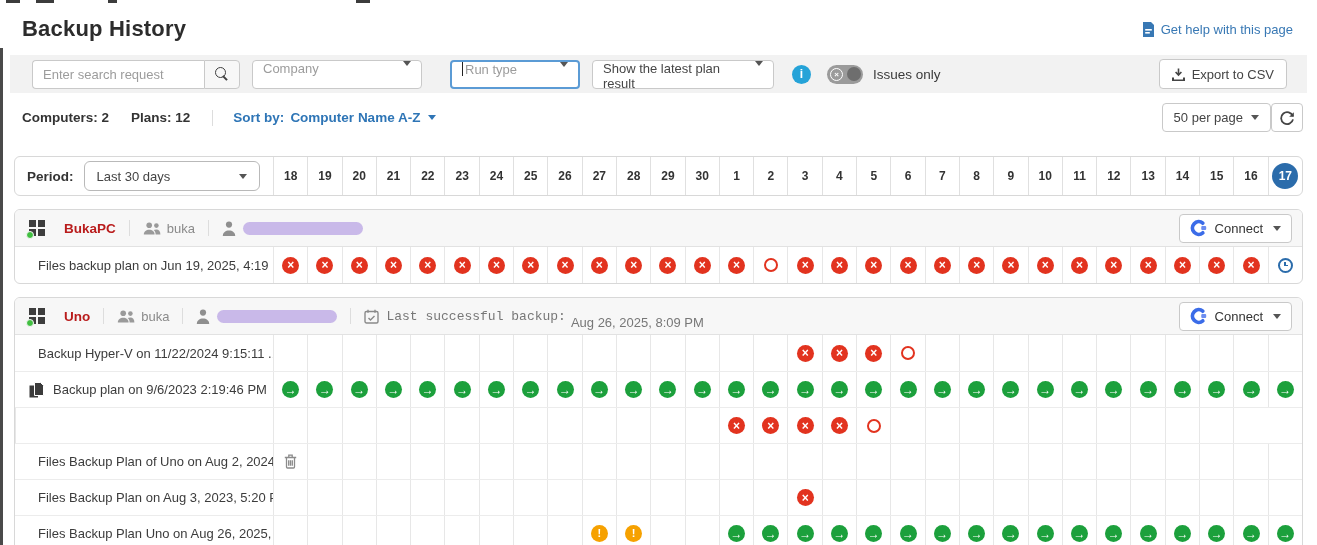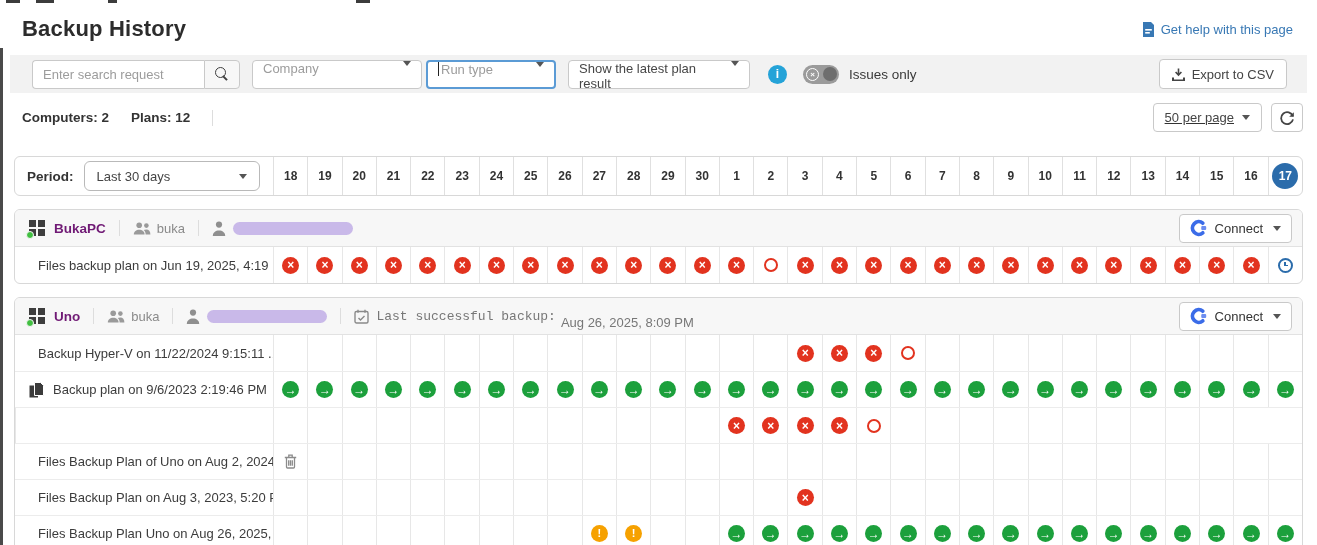--- a/index.html
+++ b/index.html
@@ -19,57 +19,57 @@
   .srch { width:172px; height:29px; border:1px solid #c9c9c9; border-right:none; border-radius:4px 0 0 4px; padding:0 10px; font-size:13px; background:#fff; color:#444; outline:none; }
   .srch::placeholder { color:#9c9c9c; }
   .srchbtn { width:36px; height:29px; border:1px solid #c9c9c9; border-radius:0 4px 4px 0; background:#f7f7f7; display:flex; align-items:center; justify-content:center; cursor:pointer; }
   .mag { width:14px; height:14px; position:relative; display:inline-block; }
   .mag::before { content:""; position:absolute; width:9px; height:9px; border:1.8px solid #3f3f3f; border-radius:50%; left:0; top:0; }
   .mag::after { content:""; position:absolute; width:6px; height:1.8px; background:#3f3f3f; transform:rotate(45deg); left:7px; top:10px; }
   .sel { height:29px; background:#fff; border:1px solid #c9c9c9; border-radius:4px; display:flex; padding:0 10px; font-size:13px; color:#464646; cursor:pointer; }
   .sel .ph { color:#9c9c9c; }
   .caret { width:0; height:0; border-left:4px solid transparent; border-right:4px solid transparent; border-top:5px solid #555; display:inline-block; margin-left:auto; }
   .sel-company { width:170px; margin-left:12px; }
-  .sel-runtype { width:130px; margin-left:4px; border:2px solid #5b9bd5; }
+  .sel-runtype { width:130px; margin-left:28px; border:2px solid #5b9bd5; }
   .cursorbar { width:1px; height:14px; background:#222; margin-right:2px; }
   .sel-latest { width:182px; margin-left:12px; }
   .info { width:19px; height:19px; border-radius:50%; background:#25a3d8; color:#fff; font-size:12px; font-weight:700; display:flex; align-items:center; justify-content:center; margin-left:18px; cursor:pointer; }
   .toggle { width:36px; height:19px; border-radius:10px; background:#9b9b9b; position:relative; margin-left:16px; cursor:pointer; flex:none; }
   .toggle .xo { position:absolute; left:3px; top:3px; width:13px; height:13px; border-radius:50%; border:1.5px solid #fff; color:#fff; font-size:8px; font-weight:700; display:flex; align-items:center; justify-content:center; }
   .toggle .knob { position:absolute; right:2.5px; top:2.5px; width:14px; height:14px; border-radius:50%; background:#6e6e6e; }
   .issues { margin-left:10px; font-size:13.5px; color:#3a3a3a; }
   .exportbtn { margin-left:auto; height:30px; background:#fff; border:1px solid #c9c9c9; border-radius:4px; display:flex; align-items:center; gap:7px; padding:0 12px; font-size:13px; color:#444; cursor:pointer; font-family:inherit; }
 
   
   .stats { display:flex; align-items:center; margin:10px 14px 0 22px; height:29px; font-size:13.5px; }
   .stats b { color:#333; }
   .stats .pair { margin-right:22px; font-weight:700; }
   .vd { width:1px; height:16px; background:#ddd; display:inline-block; }
   .sort { display:flex; align-items:center; gap:6px; color:#2e75b6; font-weight:700; margin-left:20px; cursor:pointer; }
   .sort .caret { border-top-color:#2e75b6; margin-left:2px; }
-  .stats-right { margin-left:auto; display:flex; gap:9px;text-decoration:underline; }
+  .stats-right { margin-left:auto; display:flex; gap:0; }
   .perpage { height:29px; background:#fff; border:1px solid #c9c9c9; border-radius:4px; display:flex; align-items:center; gap:8px; padding:0 11px; font-size:13px; color:#444; cursor:pointer; font-family:inherit; }
   .refbtn { width:32px; height:29px; background:#fff; border:1px solid #c9c9c9; border-radius:4px; display:flex; align-items:center; justify-content:center; cursor:pointer; }
 
   
   .grid30 { display:grid; grid-template-columns:258px repeat(30,1fr); }
   .pcard { margin:24px 14px 0 14px; border:1px solid #d8d8d8; border-radius:6px; height:40px; align-items:stretch; background:#fff; }
   .pleft { display:flex; align-items:center; gap:10px; padding-left:12px; }
   .plabel { font-size:13.5px; font-weight:700; color:#333; }
   .psel { width:176px; height:30px; border:1px solid #b9b9b9; border-radius:6px; display:flex; align-items:center; padding:0 12px; font-size:13px; color:#444; cursor:pointer; background:#fff;gap:29px; }
   .dhead { border-left:1px solid #e0e0e0; display:flex; align-items:center; justify-content:center; font-size:12px; font-weight:700; color:#333; }
   .dhead .sel-day { width:26px; height:26px; border-radius:50%; background:#2b6cab; color:#fff; display:flex; align-items:center; justify-content:center; }
 
   
   .scard { margin:13px 14px 0 14px; border:1px solid #d8d8d8; border-radius:6px; background:#fff; overflow:hidden; }
   .shead { height:37px; background:#f7f7f7; border-bottom:1px solid #e2e2e2; display:flex; align-items:center; padding:0 10px 0 14px; }
   .winicon { width:16px; height:16px; display:grid; grid-template-columns:7px 7px; grid-template-rows:7px 7px; gap:1.5px; position:relative; flex:none; }
   .winicon i { background:#3d3d3d; }
   .winicon .dot { position:absolute; left:-3px; bottom:-3px; width:8px; height:8px; border-radius:50%; background:#41bf41; border:1.5px solid #f7f7f7; }
-  .cname { font-size:13.5px; font-weight:700; color:#701a75; margin-left:9px;text-align:center; }
+  .cname { font-size:13.5px; font-weight:700; color:#b91c1c; margin-left:19px;text-align:center; }
   .shead .vd { margin:0 13px; }
   .glabel { font-size:13px; color:#8a8a8a; margin-left:6px; }
   .redact { width:120px; height:13px; border-radius:7px; background:#c9b9e9; margin-left:7px; }
   .lsb { font-size:13px; color:#777; margin-left:7px;font-family:Liberation Mono, monospace; }
   .lsbv { font-size:13px; color:#777; margin-left:5px;margin-top:12px; }
   .connect { margin-left:auto; height:29px; background:#fff; border:1px solid #c9c9c9; border-radius:4px; display:flex; align-items:center; gap:7px; padding:0 10px; font-size:13px; color:#333; cursor:pointer; font-family:inherit; }
   .connect .caret { margin-left:3px; }
 
   .prow { min-height:36px; }
   .prow + .prow { border-top:1px solid #ececec; }
@@ -139,20 +139,25 @@
         <path fill="#444" d="M0 9.5h2v2h9v-2h2V13H0z"></path>
       </svg>
     <span>Export to CSV</span>
   </button>
 </div>
 
 <div class="stats">
   <span class="pair"><span>Computers:</span> <b>2</b></span>
   <span class="pair"><span>Plans:</span> <b>12</b></span>
   <span class="vd"></span>
+  <span class="sort">
+    <span>Sort by:</span>
+    <span>Computer Name A-Z</span>
+    <span class="caret"></span>
+  </span>
   <span class="stats-right">
     <button class="perpage">
       <span>50 per page</span>
       <span class="caret"></span>
     </button>
     <button class="refbtn">
       <svg width="16" height="16" viewBox="0 0 16 16" fill="none">
           <path d="M13.8 6.2A6 6 0 1 0 14 9.4" stroke="#444" stroke-width="1.8"></path>
           <path fill="#444" d="M14.8 2.2v4.6h-4.6z"></path>
         </svg>

